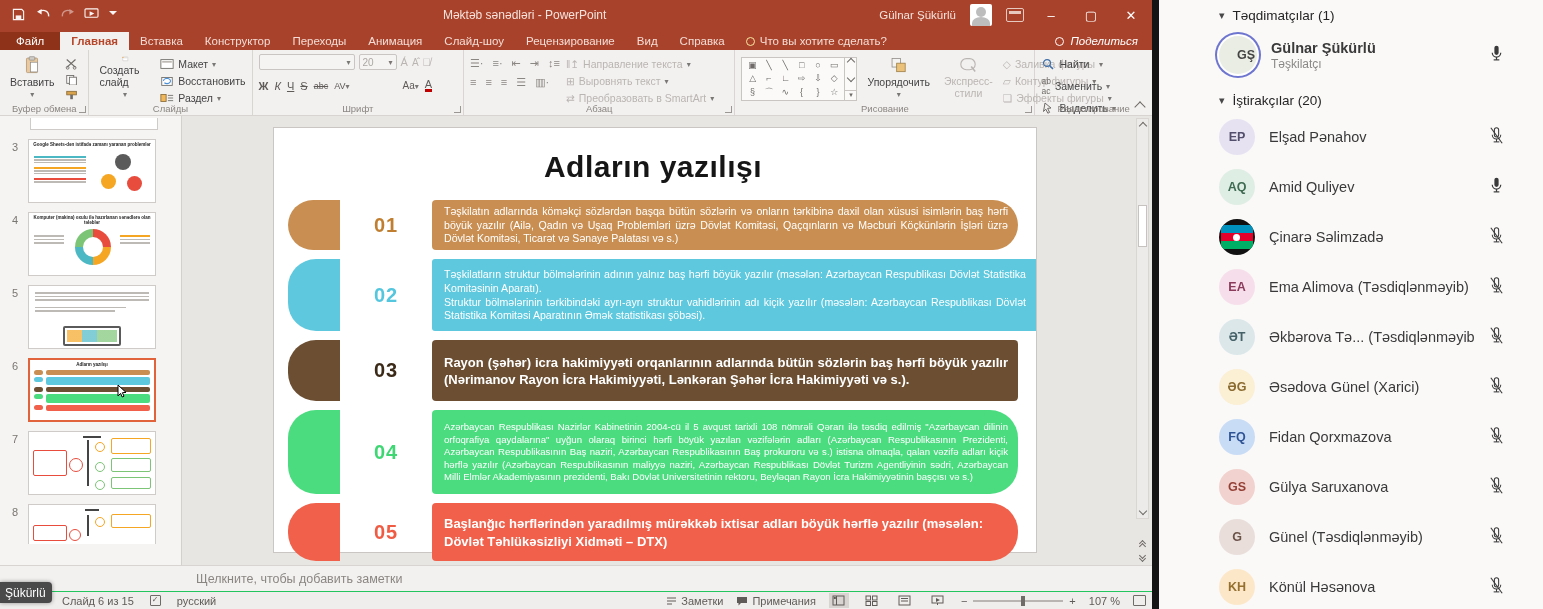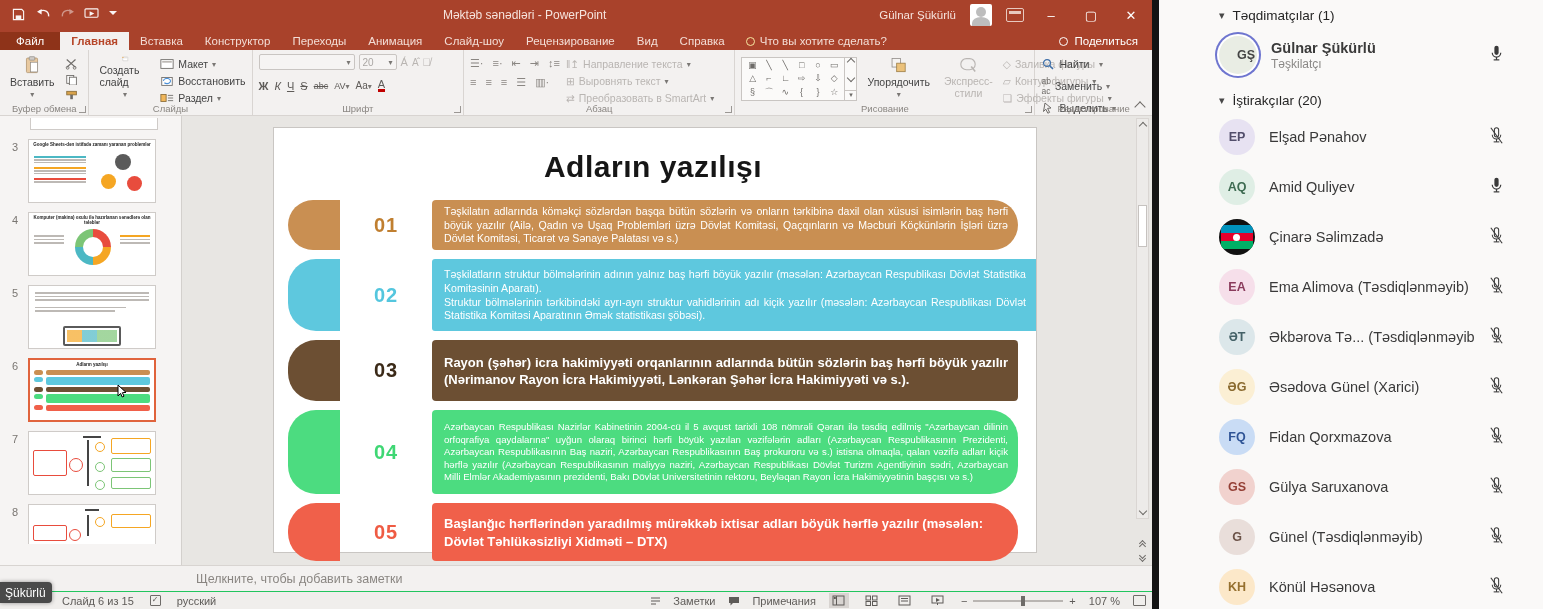--- a/index.html
+++ b/index.html
@@ -23,21 +23,21 @@
   .ribbonopt { width:18px; height:14px; border:1px solid #E8C9BF; border-radius:2px; position:relative; }
   .ribbonopt::after { content:""; position:absolute; top:2px; left:2px; right:2px; height:3px; background:#E8C9BF; }
 
   .tabrow { height:20px; background:#A9422B; display:flex; align-items:flex-end; font-size:11.5px; color:#F3DDD6; flex:0 0 auto; }
   .tab { padding:3px 11px 3px; cursor:default; }
   .tab.file { background:#8E3319; color:#fff; padding:3px 16px; }
   .tab.active { background:#F3F1F0; color:#B7472A; font-weight:700; }
   .tellme { display:flex; align-items:center; gap:5px; padding:0 10px 3px; color:#F3DDD6; }
   .bulb { width:9px; height:9px; border-radius:50%; border:1.5px solid #F7E6A0; }
   .tab-spacer { flex:1; }
-  .share { display:flex; align-items:center; gap:6px; padding:0 14px 3px; color:#fff; }
+  .share { display:flex; align-items:center; gap:6px; padding:0 14px 3px; color:#fff;font-style:italic; }
   .share-person { width:9px; height:9px; border:1.3px solid #fff; border-radius:50%; position:relative; }
 
   
   .ribbon { height:66px; background:#F3F1F0; border-bottom:1px solid #D8D4D1; display:flex; flex:0 0 auto; position:relative; font-size:10.5px; color:#444; }
   .rgroup { position:relative; border-right:1px solid #D9D5D2; padding:4px 6px 14px; display:flex; gap:6px; }
   .rgroup-label { position:absolute; bottom:1px; left:0; right:0; text-align:center; font-size:9.5px; color:#8A8682; }
   .launcher { position:absolute; bottom:2px; right:2px; width:7px; height:7px; border-right:1.5px solid #9B9794; border-bottom:1.5px solid #9B9794; }
   .bigbtn { display:flex; flex-direction:column; align-items:center; justify-content:flex-start; gap:2px; padding:2px 4px; font-size:10.5px; color:#444; }
   .smallcol { display:flex; flex-direction:column; gap:4px; padding-top:4px; }
   .sicon { width:14px; height:12px; }
@@ -97,21 +97,21 @@
   .dbl-chev { display:flex; flex-direction:column; gap:-2px; align-items:center; }
   .dbl-chev .chev { width:5px; height:5px; margin-top:-2px; }
 
   
   .notesbar { height:26px; background:#F3F1F0; border-top:1px solid #D8D4D1; flex:0 0 auto; display:flex; align-items:center; padding-left:196px; font-size:12.5px; color:#8A8682; }
   .statusbar { height:18px; background:#F0EEEC; border-top:1px solid #22c55e; flex:0 0 auto; display:flex; align-items:center; font-size:11px; color:#5E5B58; padding:0 6px; }
   .sb-left { display:flex; align-items:center; gap:16px; padding-left:56px; }
   .sb-spell { width:11px; height:11px; border:1px solid #6E6B68; border-radius:1px; position:relative; }
   .sb-spell::after { content:"✓"; position:absolute; font-size:8px; left:1px; top:-1px; }
   .sb-right { margin-left:auto; display:flex; align-items:center; gap:13px; }
-  .sb-item { display:flex; align-items:center; gap:12px; }
+  .sb-item { display:flex; align-items:center; gap:4px; }
   .viewbtn { width:20px; height:15px; display:flex; align-items:center; justify-content:center; }
   .viewbtn.sel { background:#D8D4D1; }
   .zoomslider { display:flex; align-items:center; gap:6px; color:#5E5B58; }
   .ztrack { width:90px; height:2px; background:#B9B5B2; position:relative; }
   .zthumb { position:absolute; left:48px; top:-4px; width:4px; height:10px; background:#6E6B68; }
   .fitbtn { width:13px; height:11px; border:1px solid #6E6B68; border-radius:1px; }
 
   .name-overlay { position:absolute; left:0; bottom:6px; width:52px; height:21px; background:#4A4A4A; color:#fff; font-size:12px; display:flex; align-items:center; padding-left:5px; border-radius:0 4px 4px 0; z-index:5; box-shadow:0 0 4px rgba(0,0,0,.4); }
 
   
@@ -288,21 +288,21 @@
           <span class="disabled" style="font-size:10px;">А̂</span>
           <span class="disabled" style="font-size:11px;">Ａ̸</span>
         </div>
         <div class="fontbtns">
           <span style="font-weight:700">Ж</span>
           <span style="font-style:italic">К</span>
           <span style="text-decoration:underline">Ч</span>
           <span style="text-decoration:line-through">S</span>
           <span style="text-decoration:line-through; font-size:9px;">abc</span>
           <span style="font-size:9px;"><span>AV</span><span class="dd">▾</span></span>
-          <span style="font-size:10px;"><span>Aa</span><span class="dd">▾</span></span>
+          <span style="font-size:10px;margin-left:47px;"><span>Aa</span><span class="dd">▾</span></span>
           <span style="border-bottom:3px solid #C00000; line-height:10px;">А</span>
         </div>
         <div class="rgroup-label">Шрифт</div>
         <div class="launcher"></div>
       </div>
 
       <div class="rgroup" style="width:280px;">
         <div style="display:flex; flex-direction:column; gap:6px; padding-top:3px;">
           <div style="display:flex; gap:9px; color:#8A8682; font-size:11px;">
             <span>☰·</span>

